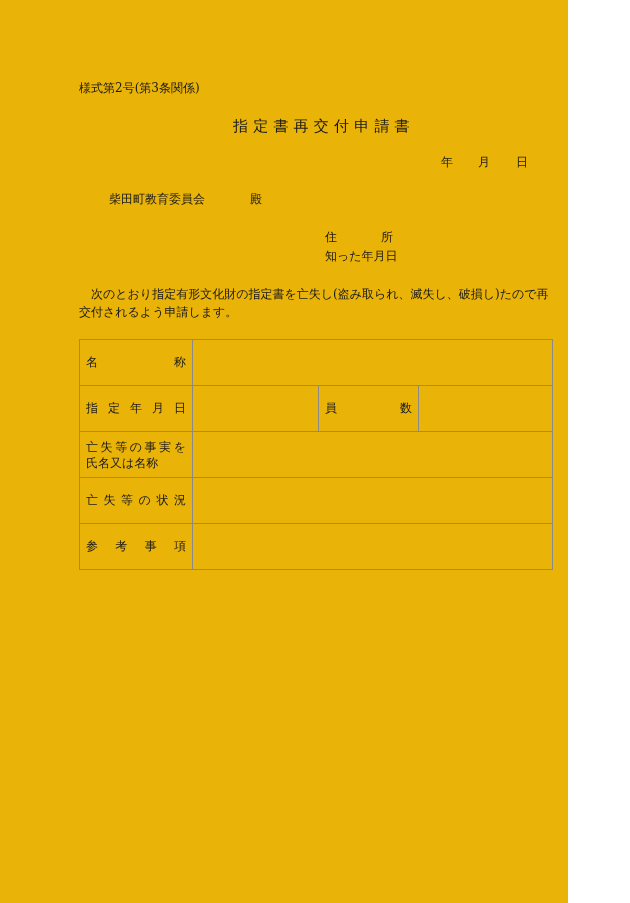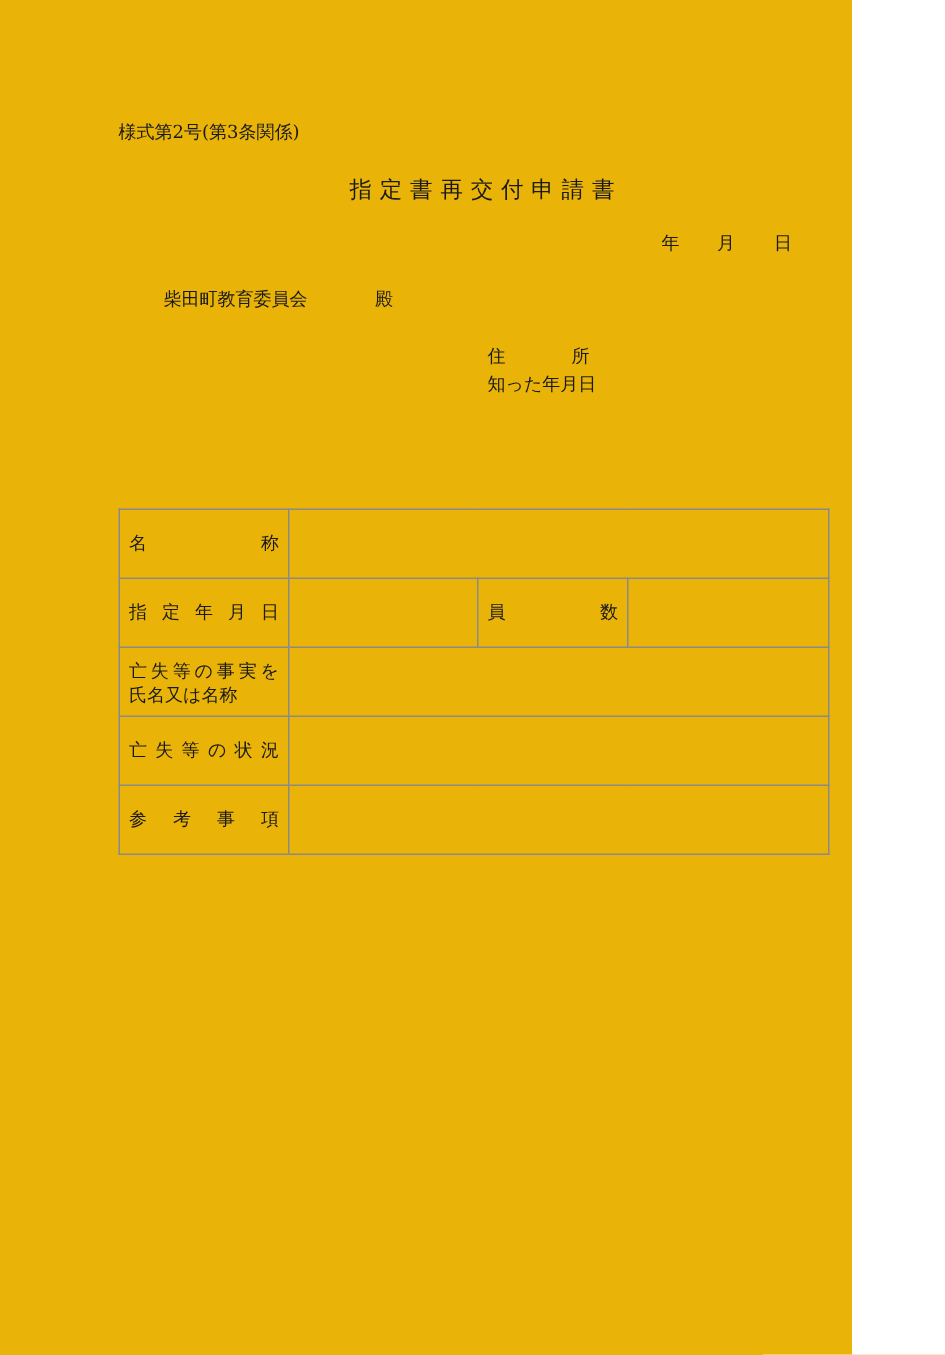--- a/index.html
+++ b/index.html
@@ -99,20 +99,21 @@
   </div>
 
   <div class="abs applicant">
     <span class="line addr-label">
       <span>住</span>
       <span>所</span>
     </span>
     <span class="line">知った年月日</span>
   </div>
 
+  <div class="abs body-text">次のとおり指定有形文化財の指定書を亡失し(盗み取られ、滅失し、破損し)たので再交付されるよう申請します。</div>
 
   <table class="form-table">
     <colgroup>
       <col style="width:113px">
       <col style="width:126px">
       <col style="width:100px">
       <col style="width:134px">
     </colgroup>
     <tbody>
         <tr>

